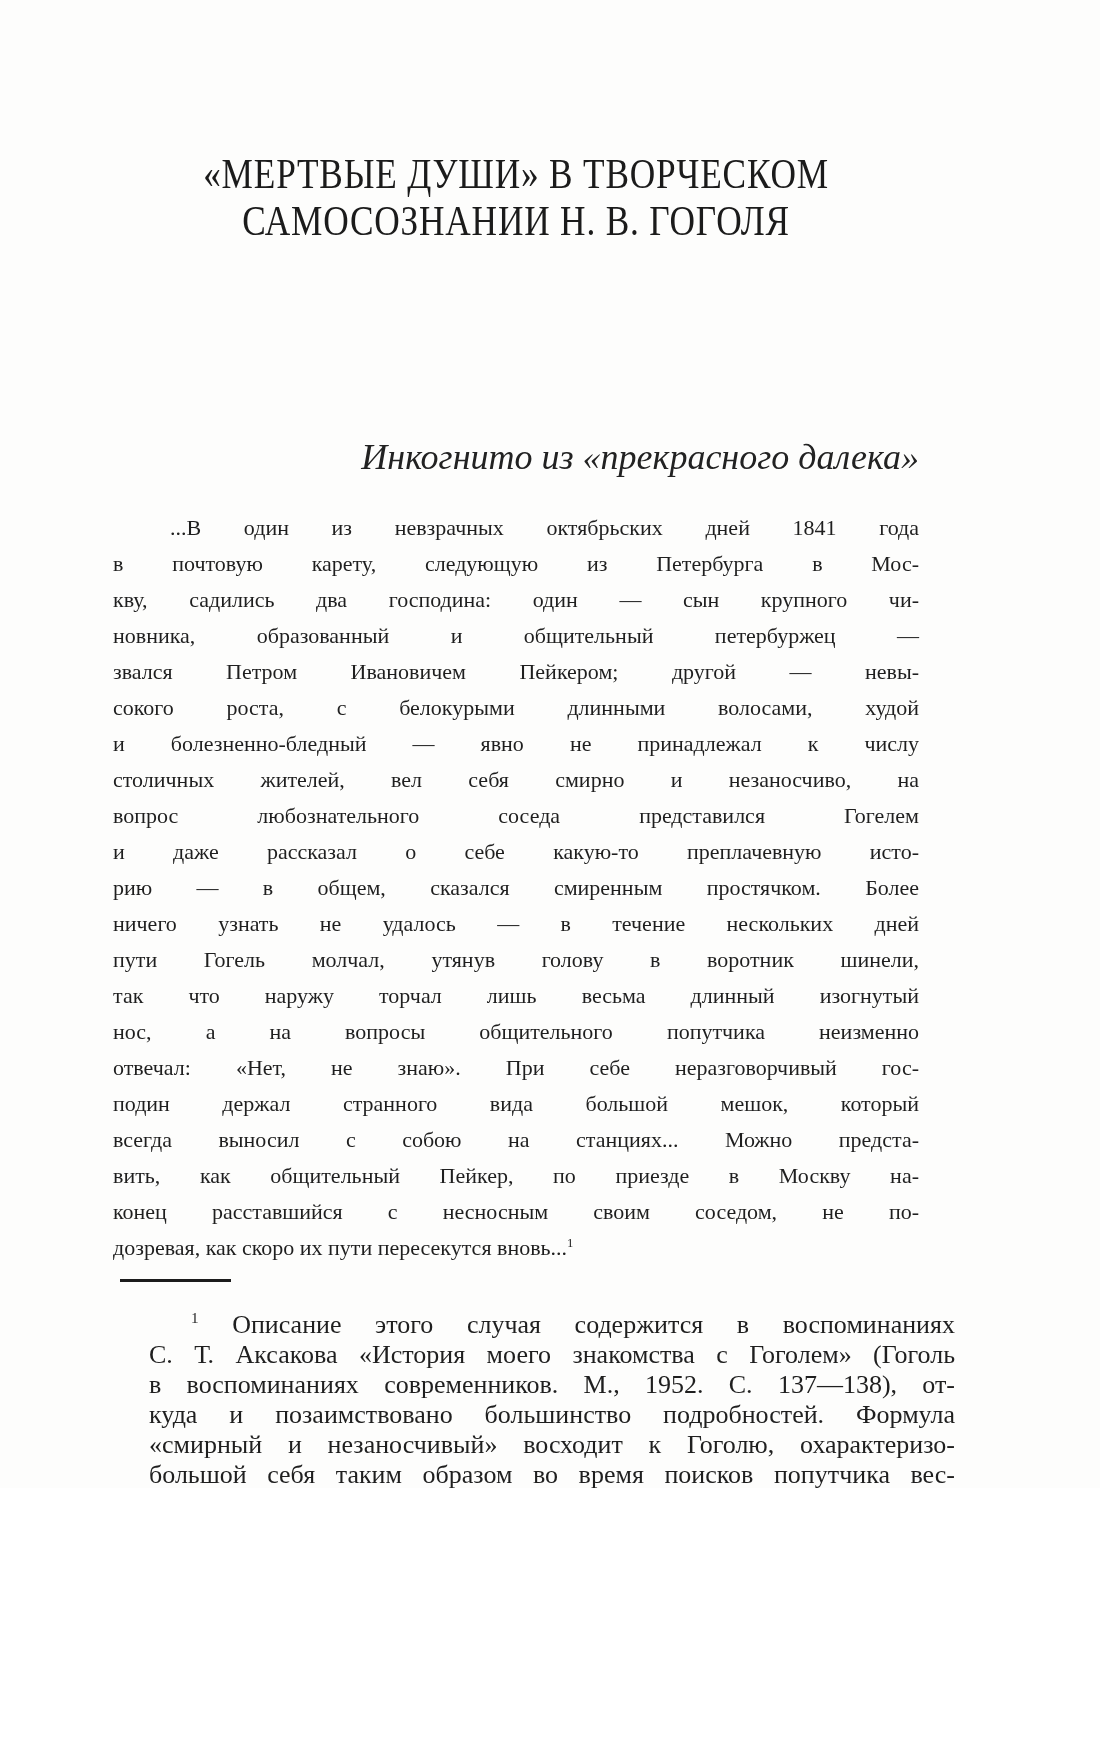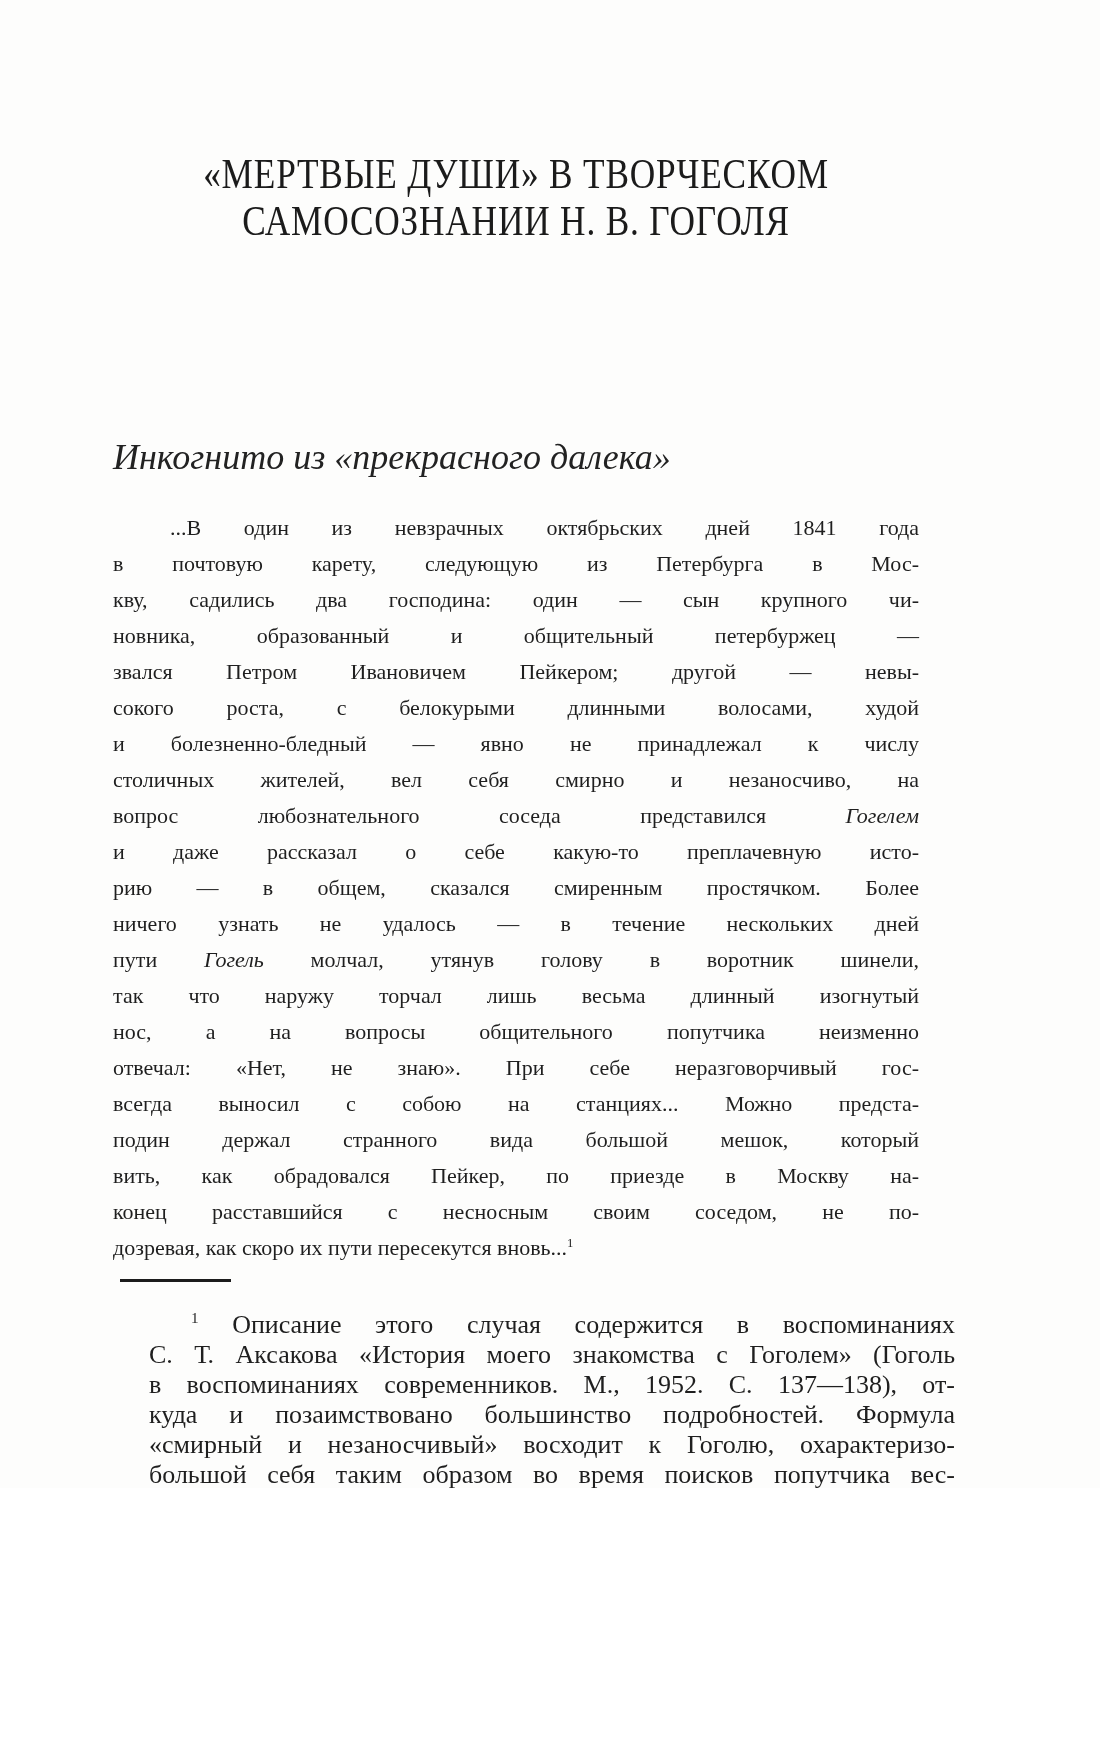--- a/index.html
+++ b/index.html
@@ -27,21 +27,21 @@
     font-size: 43px;
     line-height: 47px;
     letter-spacing: 1px;
     transform: scaleX(0.82);
     transform-origin: center top;
     color: #1b1b1b;
     white-space: nowrap;
   }
   .section-heading {
     top: 436px;
-    text-align: left;
+    text-align: right;
     font-style: italic;
     font-size: 36px;
     line-height: 42px;
     color: #222;
   }
   .body-text {
     top: 510px;
     font-size: 22px;
     line-height: 36px;
     --indent: 57px;
@@ -56,21 +56,21 @@
   .tline {
     text-align: justify;
     text-align-last: justify;
   }
   .tline.last {
     text-align-last: left;
   }
   .tline.indent {
     text-indent: var(--indent);
   }
-  .it { font-style: italic; }
+  .it { }
   sup {
     font-size: 58%;
     line-height: 0;
     vertical-align: super;
   }
   .footnote-rule {
     position: absolute;
     top: 1279px;
     left: 120px;
     width: 111px;
@@ -106,23 +106,23 @@
       <div class="tline"><span>и болезненно-бледный — явно не принадлежал к числу</span></div>
       <div class="tline"><span>столичных жителей, вел себя смирно и незаносчиво, на</span></div>
       <div class="tline"><span>вопрос любознательного соседа представился </span><span class="it">Гогелем</span></div>
       <div class="tline"><span>и даже рассказал о себе какую-то преплачевную исто-</span></div>
       <div class="tline"><span>рию — в общем, сказался смиренным простячком. Более</span></div>
       <div class="tline"><span>ничего узнать не удалось — в течение нескольких дней</span></div>
       <div class="tline"><span>пути </span><span class="it">Гогель</span><span> молчал, утянув голову в воротник шинели,</span></div>
       <div class="tline"><span>так что наружу торчал лишь весьма длинный изогнутый</span></div>
       <div class="tline"><span>нос, а на вопросы общительного попутчика неизменно</span></div>
       <div class="tline"><span>отвечал: «Нет, не знаю». При себе неразговорчивый гос-</span></div>
+      <div class="tline"><span>подин держал странного вида большой мешок, который</span></div>
       <div class="tline"><span>всегда выносил с собою на станциях... Можно предста-</span></div>
-      <div class="tline"><span>подин держал странного вида большой мешок, который</span></div>
-      <div class="tline"><span>вить, как обрадовался Пейкер, по приезде в Москву на-</span></div>
+      <div class="tline"><span>вить, как общительный Пейкер, по приезде в Москву на-</span></div>
       <div class="tline"><span>конец расставшийся с несносным своим соседом, не по-</span></div>
       <div class="tline last"><span>дозревая, как скоро их пути пересекутся вновь...</span><sup>1</sup></div>
     </div>
 
   <div class="footnote-rule"></div>
 
   <div class="column footnote-text" id="footnote-lines">
       <div class="tline indent"><sup>1</sup><span> Описание этого случая содержится в воспоминаниях</span></div>
       <div class="tline"><span>С. Т. Аксакова «История моего знакомства с Гоголем» (Гоголь</span></div>
       <div class="tline"><span>в воспоминаниях современников. М., 1952. С. 137—138), от-</span></div>

